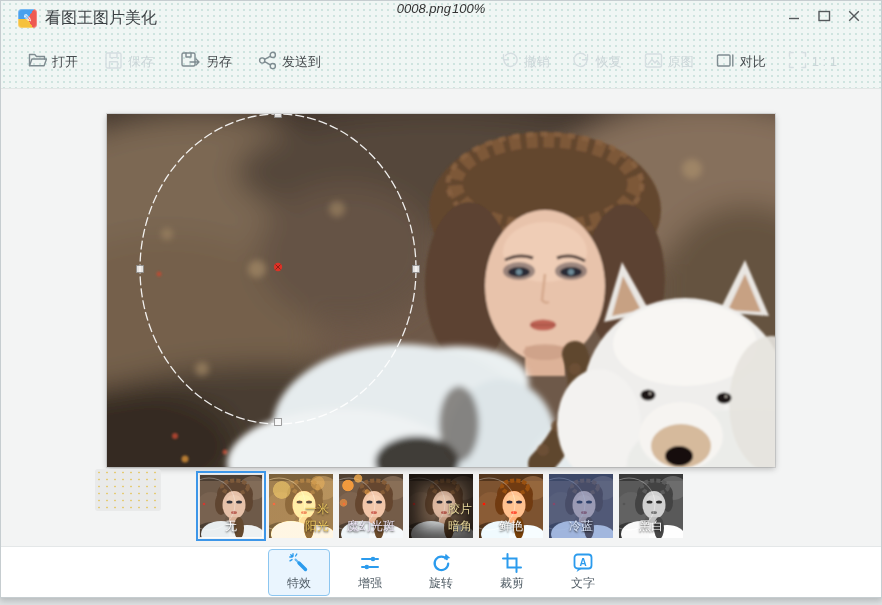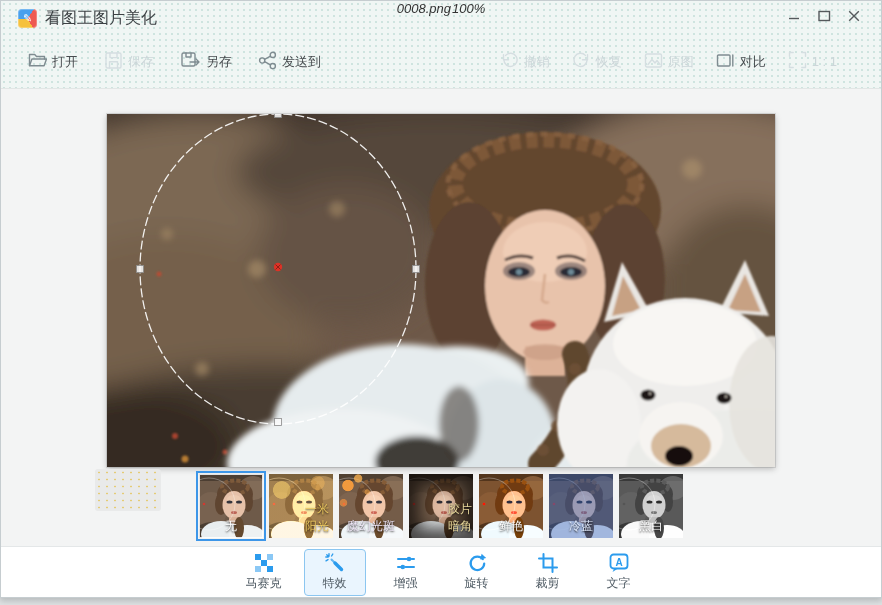--- a/index.html
+++ b/index.html
@@ -398,32 +398,20 @@
         <svg class="mini">
             <use href="#mini"></use>
           </svg>
         <i class="fx"></i>
         <span class="lbl">黑白</span>
       </div>
     </div>
   </div>
 
   <div class="bottom-bar">
-    <div class="bb-btn">
-      <span>
-          <svg width="20" height="20" viewBox="0 0 20 20" fill="#2b9bed">
-            <rect x="1" y="1" width="6" height="6"></rect>
-            <rect x="13" y="1" width="6" height="6" opacity=".55"></rect>
-            <rect x="7" y="7" width="6" height="6"></rect>
-            <rect x="1" y="13" width="6" height="6" opacity=".55"></rect>
-            <rect x="13" y="13" width="6" height="6"></rect>
-          </svg>
-        </span>
-      <span>马赛克</span>
-    </div>
     <div class="bb-btn selected">
       <span>
           <svg width="20" height="20" viewBox="0 0 20 20">
             <g stroke="#2b9bed" stroke-linecap="round" fill="none">
               <path d="M10 10 L16.5 16.5" stroke-width="3.4"></path>
               <path d="M6.5 6.5 L10 10" stroke-width="2" opacity=".7"></path>
               <path d="M4 .8 v2.4 M.8 4 h2.4 M1.8 1.8 l1.6 1.6 M7.8 1 l-1.2 2 M1 7.8 l2 -1.2" stroke-width="1.4"></path>
             </g>
           </svg>
         </span>

